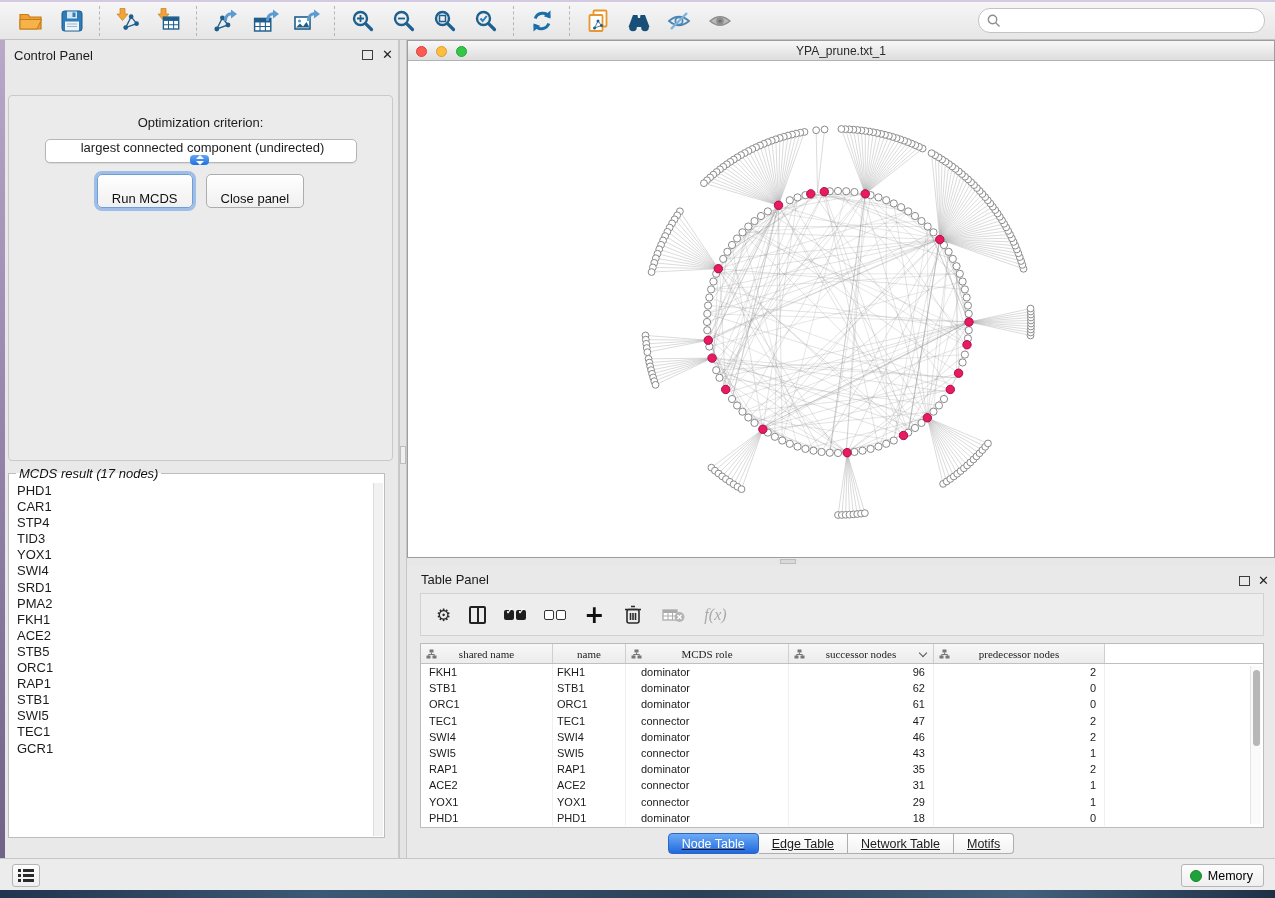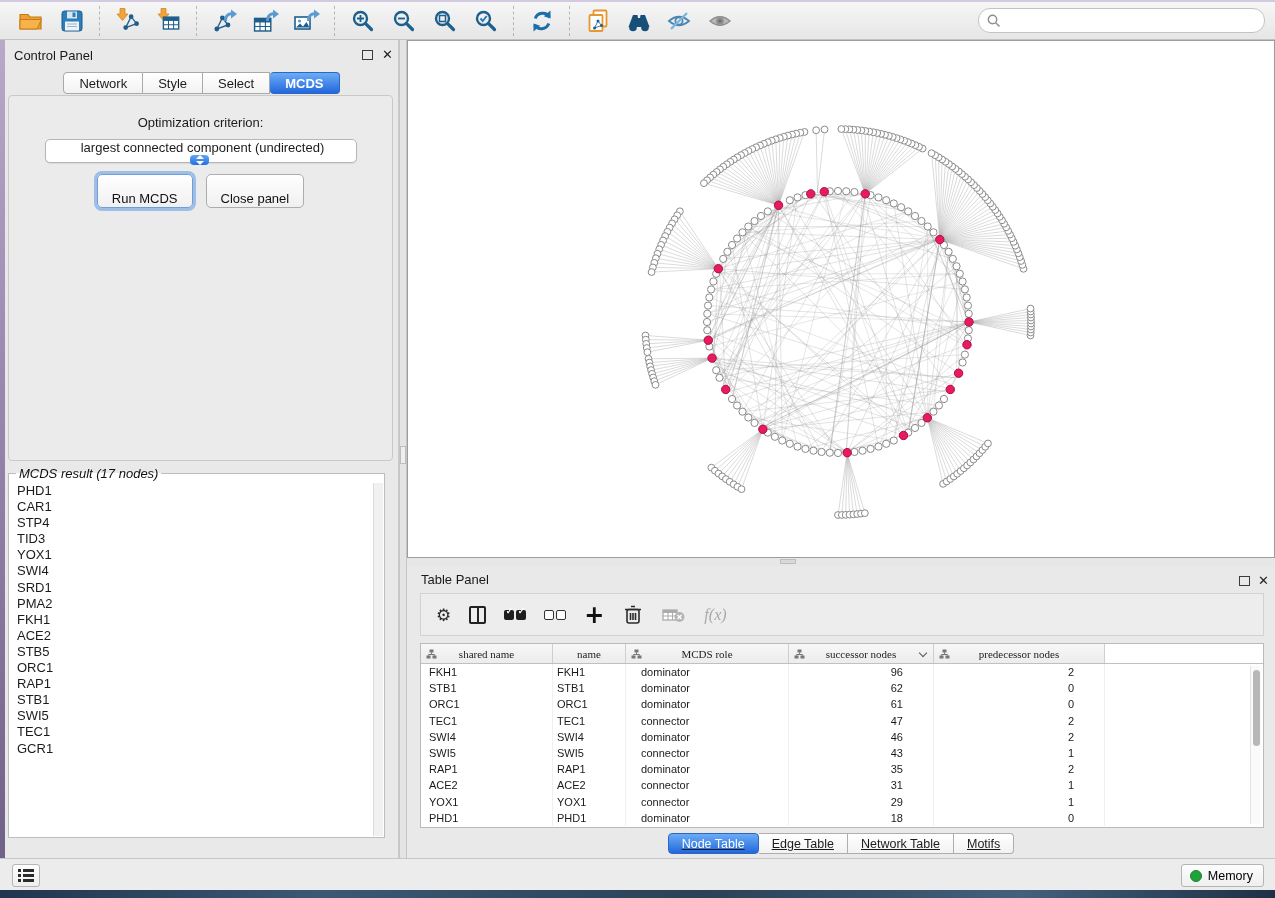--- a/index.html
+++ b/index.html
@@ -105,21 +105,21 @@
   .th{ position:relative; display:flex; align-items:center; justify-content:center;
        border-right:1px solid #cfcfcf; font-size:11px; color:#222; cursor:pointer;font-family:Liberation Serif, serif; }
   .th .tree-ic{ position:absolute; left:5px; top:5px; }
   .th .chev{ position:absolute; right:7px; top:6px; width:6px; height:6px;
              border-right:1.6px solid #555; border-bottom:1.6px solid #555; transform:rotate(45deg); }
   .th-filler{ flex:1; border-right:none; background:#fff; cursor:default; }
   .ntrow{ display:flex; height:16.2px; }
   .ntc{ font-size:11px; line-height:16.2px; padding-left:8px; border-right:1px solid #f0f0f0;
         white-space:nowrap; overflow:hidden; }
   .ntc.c1{ padding-left:4px; } .ntc.c2{ padding-left:15px; }
-  .ntc.num{ text-align:right; padding-right:30px; padding-left:0; }
+  .ntc.num{ text-align:right; padding-right:8px; padding-left:0; }
   #nt-scroll{ position:absolute; right:2px; top:22px; bottom:3px; width:11px; background:#fafafa;
               border-left:1px solid #e3e3e3; }
   #nt-scroll .thumb{ position:absolute; left:2px; top:4px; width:7px; height:76px; background:#b7b7b7; border-radius:4px; }
   #tp-tabs{ position:absolute; left:0; top:267px; width:100%; display:flex; justify-content:center;text-decoration:underline; }
   .tptab{ height:21px; padding:0 13px; font-size:12.5px; background:linear-gradient(#ffffff,#f2f2f2);
           border:1px solid #aeaeae; border-left-width:0; cursor:pointer; color:#1b1b1b;
           font-family:"Liberation Sans","DejaVu Sans",sans-serif; }
   .tptab:first-child{ border-left-width:1px; border-radius:4px 0 0 4px; }
   .tptab:last-child{ border-radius:0 4px 4px 0; }
   .tptab.active{ background:linear-gradient(#6cacf6,#2268dd); color:#fff; border-color:#2e67c2; border-radius:4px; }
@@ -292,26 +292,20 @@
       <input type="text" placeholder="" style="">
     </div>
   </div>
 
   <aside id="control-panel">
     <div class="panel-head">
       <span class="panel-title">Control Panel</span>
       <span class="float-ic"></span>
       <span class="close-ic">✕</span>
     </div>
-    <div id="cp-tabs">
-        <button class="cptab">Network</button>
-        <button class="cptab">Style</button>
-        <button class="cptab">Select</button>
-        <button class="cptab active">MCDS</button>
-      </div>
     <div id="cp-box">
       <div class="opt-label">Optimization criterion:</div>
       <div class="dropdown">
         <span class="val">largest connected component (undirected)</span>
         <span class="stepper">
             <i class="up"></i>
             <i class="dn"></i>
           </span>
       </div>
       <div class="btnrow">
@@ -342,20 +336,26 @@
         </div>
       <div class="mcds-scroll"></div>
     </fieldset>
   </aside>
 
   <div id="v-splitter">
       <div class="grip"></div>
     </div>
 
   <section id="network-frame">
+    <div class="net-titlebar">
+      <span class="tl red"></span>
+      <span class="tl yel"></span>
+      <span class="tl grn"></span>
+      <span class="net-title">YPA_prune.txt_1</span>
+    </div>
     <div class="net-canvas">
       <svg id="graph" width="866" height="495" viewBox="0 0 866 495">
           <line x1="370.5272445341194" y1="143.2781453313238" x2="299.2584985758964" y2="268.22555805834" stroke="#8a8a8a" stroke-opacity="0.35" stroke-width="0.7"></line>
           <line x1="370.5272445341194" y1="143.2781453313238" x2="300.0329741278034" y2="276.41865359692383" stroke="#8a8a8a" stroke-opacity="0.35" stroke-width="0.7"></line>
           <line x1="370.5272445341194" y1="143.2781453313238" x2="324.0187737368819" y2="336.999868050314" stroke="#8a8a8a" stroke-opacity="0.35" stroke-width="0.7"></line>
           <line x1="370.5272445341194" y1="143.2781453313238" x2="319.393041759236" y2="330.19331014224855" stroke="#8a8a8a" stroke-opacity="0.35" stroke-width="0.7"></line>
           <line x1="370.5272445341194" y1="143.2781453313238" x2="506.9998680503139" y2="365.9812262631181" stroke="#8a8a8a" stroke-opacity="0.35" stroke-width="0.7"></line>
           <line x1="370.5272445341194" y1="143.2781453313238" x2="301.3203701545418" y2="284.54695221072996" stroke="#8a8a8a" stroke-opacity="0.35" stroke-width="0.7"></line>
           <line x1="370.5272445341194" y1="143.2781453313238" x2="544.7961750857461" y2="196.8902686926753" stroke="#8a8a8a" stroke-opacity="0.35" stroke-width="0.7"></line>
           <line x1="370.5272445341194" y1="143.2781453313238" x2="301.3203701545418" y2="284.54695221072996" stroke="#8a8a8a" stroke-opacity="0.35" stroke-width="0.7"></line>

